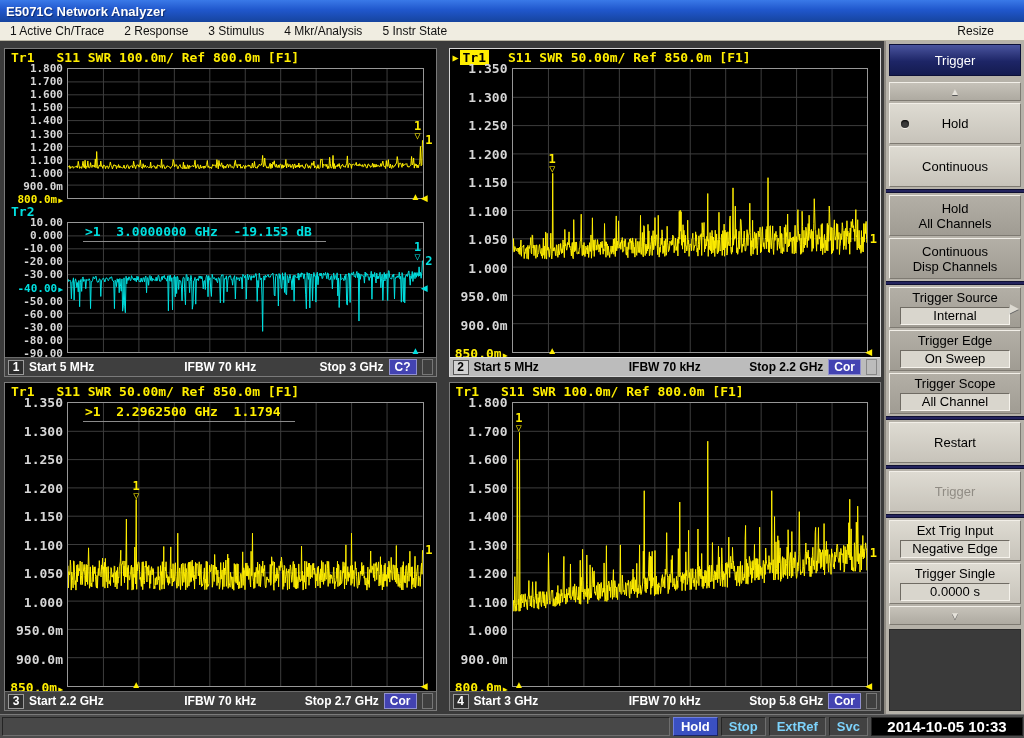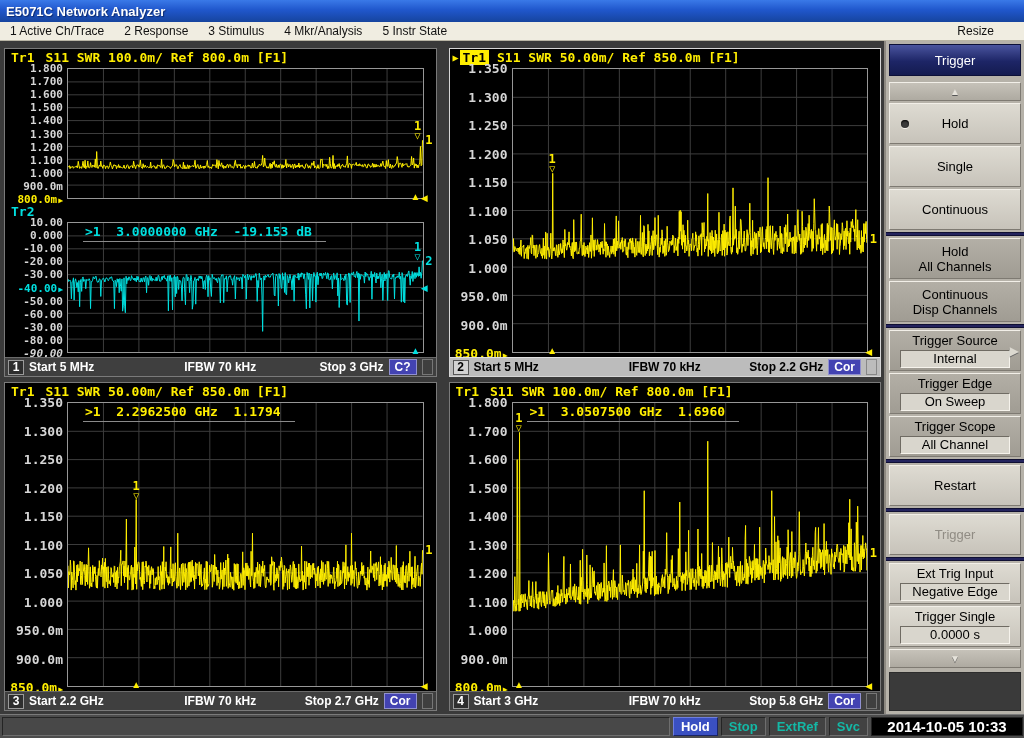--- a/index.html
+++ b/index.html
@@ -24,21 +24,21 @@
 
   
   .chwin{background:#000;border:1px solid #7a7a7a;display:flex;flex-direction:column;box-sizing:border-box;min-height:0}
   .chwin.active{border-color:#d6d6d6}
   .tsec{flex:1;display:flex;flex-direction:column;min-height:0}
   .thead{height:17px;flex:none;display:flex;align-items:center;font:bold 13px "DejaVu Sans Mono",monospace;
          color:var(--tc);white-space:pre;padding-left:3px}
   .aarrow{font-size:10px;margin-right:1px;color:var(--tc)}
   .tname{padding:0 3px}
   .tname.hl{background:var(--tc);color:#000}
-  .trest{margin-left:8px}
+  .trest{margin-left:19px}
   .tbody{flex:1;display:flex;min-height:0;padding:2px 12px 4px 0}
   .axis{width:62px;flex:none;position:relative;font:bold 13px "DejaVu Sans Mono",monospace}
   .axis.small{font-size:11px}
   .alab{position:absolute;right:4px;transform:translateY(-50%);color:#d6d6d6;white-space:nowrap}
   .alab.ref{color:var(--tc)}
   .alab.ref::after{content:"▶";font-size:8px;margin-left:1px}
   .plot{flex:1;position:relative;border:1px solid #979797;min-width:0;background:#000}
   .plot svg{position:absolute;left:0;top:0;width:100%;height:100%;display:block}
   .readout{position:absolute;top:1px;left:4.2%;font:bold 13px "DejaVu Sans Mono",monospace;color:var(--tc);
            white-space:pre;border-bottom:1px solid #8a8a8a;padding:0 14px 2px 2px;z-index:4}
@@ -79,21 +79,21 @@
   .skey .sub{position:absolute;right:1px;top:50%;transform:translateY(-50%);color:#dcd9d0;font-size:12px;text-shadow:0 1px 0 #666}
   .skey.disabled{color:#908c84}
   .sk-sep{flex:none;height:4px;margin:1px 0;background:linear-gradient(180deg,#06061e,#2d2d72,#06061e)}
   .sk-filler{flex:1;background:#3a3a3a;margin:3px;border:1px solid #2c2c2c}
 
   
   .bottombar{position:absolute;left:0;bottom:0;width:1024px;height:24px;background:#4c4c4c;border-top:1px solid #7a7a7a;
              display:flex;align-items:stretch;padding:2px 1px 2px 2px;box-sizing:border-box;gap:3px;
              font:bold 13px "Liberation Sans",sans-serif}
   .msg{flex:1;background:#484848;border:1px solid;border-color:#242424 #6e6e6e #6e6e6e #242424}
-  .bstat{display:flex;align-items:center;justify-content:center;padding:0 7px;background:#424242;color:#14b8a6;
+  .bstat{display:flex;align-items:center;justify-content:center;padding:0 7px;background:#424242;color:#7dd3fc;
          border:1px solid;border-color:#242424 #6e6e6e #6e6e6e #242424}
   .bstat.on{background:#3a50c2;color:#fff;border-color:#6e7ede #1a2466 #1a2466 #6e7ede}
   .datetime{display:flex;align-items:center;justify-content:center;background:#000;color:#fff;padding:0 6px;
             border:1px solid #242424;font:bold 15px "Liberation Sans",sans-serif;min-width:138px}
 </style>
 </head>
 <body>
 
 <div class="titlebar">
   <span>E5071C Network Analyzer</span>
@@ -165,21 +165,21 @@
             <span class="alab" style="top: 0%;">10.00</span>
             <span class="alab" style="top: 10%;">0.000</span>
             <span class="alab" style="top: 20%;">-10.00</span>
             <span class="alab" style="top: 30%;">-20.00</span>
             <span class="alab" style="top: 40%;">-30.00</span>
             <span class="alab ref" style="top: 50%;">-40.00</span>
             <span class="alab" style="top: 60%;">-50.00</span>
             <span class="alab" style="top: 70%;">-60.00</span>
             <span class="alab" style="top: 80%;">-30.00</span>
             <span class="alab" style="top: 90%;">-80.00</span>
-            <span class="alab" style="top: 100%; font-style: italic;">-90.00</span>
+            <span class="alab" style="top: 100%;">-90.00</span>
           </div>
           <div class="plot">
             <svg viewBox="0 0 1000 500" preserveAspectRatio="none">
               <line x1="100" x2="100" y1="0" y2="500" stroke="#3d3d3d" vector-effect="non-scaling-stroke"></line>
               <line x1="0" x2="1000" y1="50" y2="50" stroke="#3d3d3d" vector-effect="non-scaling-stroke"></line>
               <line x1="200" x2="200" y1="0" y2="500" stroke="#3d3d3d" vector-effect="non-scaling-stroke"></line>
               <line x1="0" x2="1000" y1="100" y2="100" stroke="#3d3d3d" vector-effect="non-scaling-stroke"></line>
               <line x1="300" x2="300" y1="0" y2="500" stroke="#3d3d3d" vector-effect="non-scaling-stroke"></line>
               <line x1="0" x2="1000" y1="150" y2="150" stroke="#3d3d3d" vector-effect="non-scaling-stroke"></line>
               <line x1="400" x2="400" y1="0" y2="500" stroke="#3d3d3d" vector-effect="non-scaling-stroke"></line>
@@ -365,21 +365,20 @@
               <line x1="600" x2="600" y1="0" y2="500" stroke="#3d3d3d" vector-effect="non-scaling-stroke"></line>
               <line x1="0" x2="1000" y1="300" y2="300" stroke="#3d3d3d" vector-effect="non-scaling-stroke"></line>
               <line x1="700" x2="700" y1="0" y2="500" stroke="#3d3d3d" vector-effect="non-scaling-stroke"></line>
               <line x1="0" x2="1000" y1="350" y2="350" stroke="#3d3d3d" vector-effect="non-scaling-stroke"></line>
               <line x1="800" x2="800" y1="0" y2="500" stroke="#3d3d3d" vector-effect="non-scaling-stroke"></line>
               <line x1="0" x2="1000" y1="400" y2="400" stroke="#3d3d3d" vector-effect="non-scaling-stroke"></line>
               <line x1="900" x2="900" y1="0" y2="500" stroke="#3d3d3d" vector-effect="non-scaling-stroke"></line>
               <line x1="0" x2="1000" y1="450" y2="450" stroke="#3d3d3d" vector-effect="non-scaling-stroke"></line>
               <polyline points="0.0,356.6 1.3,348.7 2.6,367.9 4.0,354.6 5.3,306.8 6.6,357.9 7.9,368.0 9.2,355.9 10.5,366.8 11.9,100.0 13.2,276.2 14.5,356.2 15.8,346.6 17.1,368.0 18.4,52.0 19.8,367.6 21.1,339.8 22.4,362.2 23.7,350.3 25.0,337.7 26.4,348.9 27.7,353.3 29.0,344.6 30.3,338.2 31.6,360.1 32.9,355.0 34.3,337.0 35.6,350.6 36.9,347.3 38.2,353.1 39.5,362.9 40.8,365.3 42.2,341.6 43.5,341.4 44.8,313.7 46.1,345.7 47.4,340.8 48.7,358.7 50.1,352.7 51.4,340.6 52.7,360.6 54.0,337.7 55.3,315.9 56.7,342.3 58.0,345.4 59.3,362.5 60.6,348.1 61.9,346.9 63.2,340.4 64.6,315.4 65.9,354.2 67.2,337.5 68.5,362.5 69.8,361.9 71.1,343.9 72.5,364.3 73.8,333.3 75.1,352.0 76.4,337.5 77.7,333.3 79.1,355.9 80.4,359.7 81.7,346.7 83.0,333.3 84.3,340.8 85.6,352.8 87.0,333.3 88.3,358.4 89.6,338.3 90.9,355.7 92.2,362.4 93.5,353.2 94.9,333.5 96.2,355.5 97.5,350.7 98.8,335.3 100.1,264.7 101.4,309.5 102.8,349.3 104.1,355.5 105.4,350.5 106.7,349.2 108.0,333.1 109.4,330.7 110.7,334.3 112.0,330.8 113.3,358.9 114.6,345.7 115.9,345.8 117.3,358.1 118.6,359.6 119.9,342.4 121.2,358.4 122.5,348.8 123.8,334.7 125.2,355.8 126.5,322.4 127.8,354.2 129.1,336.2 130.4,347.6 131.8,357.9 133.1,338.1 134.4,353.1 135.7,329.3 137.0,340.4 138.3,336.1 139.7,351.8 141.0,344.6 142.3,300.1 143.6,271.0 144.9,344.6 146.2,337.3 147.6,339.7 148.9,355.3 150.2,351.0 151.5,328.3 152.8,351.9 154.2,337.1 155.5,335.8 156.8,339.5 158.1,325.7 159.4,330.0 160.7,344.7 162.1,284.4 163.4,347.6 164.7,344.2 166.0,342.2 167.3,341.1 168.6,329.2 170.0,324.1 171.3,341.3 172.6,348.2 173.9,319.6 175.2,332.5 176.5,352.0 177.9,333.9 179.2,324.0 180.5,340.3 181.8,347.1 183.1,344.5 184.5,347.8 185.8,324.8 187.1,354.5 188.4,339.0 189.7,277.8 191.0,355.6 192.4,307.9 193.7,324.5 195.0,333.9 196.3,258.5 197.6,313.2 198.9,338.7 200.3,347.1 201.6,334.2 202.9,328.5 204.2,333.7 205.5,342.1 206.9,342.5 208.2,268.5 209.5,320.9 210.8,354.5 212.1,327.7 213.4,332.3 214.8,347.4 216.1,344.9 217.4,286.0 218.7,344.6 220.0,336.7 221.3,343.9 222.7,321.0 224.0,290.7 225.3,318.8 226.6,325.1 227.9,297.6 229.2,296.8 230.6,336.1 231.9,333.6 233.2,339.6 234.5,332.8 235.8,322.6 237.2,334.7 238.5,346.7 239.8,316.8 241.1,348.2 242.4,348.8 243.7,319.8 245.1,344.8 246.4,345.2 247.7,318.1 249.0,317.0 250.3,328.5 251.6,341.7 253.0,331.0 254.3,326.8 255.6,334.4 256.9,282.6 258.2,332.2 259.6,350.2 260.9,346.4 262.2,325.8 263.5,252.0 264.8,350.6 266.1,322.2 267.5,348.2 268.8,319.3 270.1,314.6 271.4,317.5 272.7,332.0 274.0,325.4 275.4,343.6 276.7,327.8 278.0,313.1 279.3,318.3 280.6,346.8 281.9,317.9 283.3,294.4 284.6,343.3 285.9,339.9 287.2,313.8 288.5,321.8 289.9,327.7 291.2,343.9 292.5,325.4 293.8,338.4 295.1,347.4 296.4,325.0 297.8,321.5 299.1,319.1 300.4,328.8 301.7,333.7 303.0,250.8 304.3,336.0 305.7,338.1 307.0,336.5 308.3,304.1 309.6,318.6 310.9,333.4 312.3,331.6 313.6,330.5 314.9,338.7 316.2,337.0 317.5,317.2 318.8,326.4 320.2,340.9 321.5,318.3 322.8,318.7 324.1,322.0 325.4,313.0 326.7,323.4 328.1,341.8 329.4,344.8 330.7,315.6 332.0,315.4 333.3,336.9 334.7,325.6 336.0,312.2 337.3,328.9 338.6,293.4 339.9,332.1 341.2,308.0 342.6,337.3 343.9,331.3 345.2,312.3 346.5,333.2 347.8,333.4 349.1,283.3 350.5,343.9 351.8,327.4 353.1,337.1 354.4,325.4 355.7,319.5 357.0,250.7 358.4,336.1 359.7,322.5 361.0,338.4 362.3,336.5 363.6,330.1 365.0,323.6 366.3,314.4 367.6,261.7 368.9,310.0 370.2,155.0 371.5,320.6 372.9,332.9 374.2,308.7 375.5,335.3 376.8,316.4 378.1,309.8 379.4,328.5 380.8,309.2 382.1,306.1 383.4,277.1 384.7,263.0 386.0,314.1 387.4,270.5 388.7,338.2 390.0,271.5 391.3,326.5 392.6,262.1 393.9,323.5 395.3,314.3 396.6,308.7 397.9,314.5 399.2,340.5 400.5,260.6 401.8,338.0 403.2,323.1 404.5,305.7 405.8,337.8 407.1,333.5 408.4,320.3 409.7,338.1 411.1,317.6 412.4,325.5 413.7,324.0 415.0,326.4 416.3,336.9 417.7,327.8 419.0,311.0 420.3,308.6 421.6,303.2 422.9,324.9 424.2,319.7 425.6,309.9 426.9,307.0 428.2,327.1 429.5,293.3 430.8,302.8 432.1,299.4 433.5,229.1 434.8,300.8 436.1,308.7 437.4,336.8 438.7,334.8 440.1,305.8 441.4,329.2 442.7,302.3 444.0,309.6 445.3,317.3 446.6,276.9 448.0,301.1 449.3,269.3 450.6,324.8 451.9,322.1 453.2,319.1 454.5,309.8 455.9,328.2 457.2,320.7 458.5,331.1 459.8,323.1 461.1,306.3 462.5,329.2 463.8,314.2 465.1,326.2 466.4,257.3 467.7,301.1 469.0,307.1 470.4,175.0 471.7,298.1 473.0,303.7 474.3,315.6 475.6,305.4 476.9,331.7 478.3,299.7 479.6,318.6 480.9,302.9 482.2,312.5 483.5,310.6 484.8,301.1 486.2,331.5 487.5,263.0 488.8,305.3 490.1,295.7 491.4,320.7 492.8,314.9 494.1,299.8 495.4,224.9 496.7,308.7 498.0,299.5 499.3,329.9 500.7,326.9 502.0,292.8 503.3,329.3 504.6,309.4 505.9,309.6 507.2,292.5 508.6,317.9 509.9,312.9 511.2,324.4 512.5,309.3 513.8,308.3 515.2,293.9 516.5,330.0 517.8,313.8 519.1,318.6 520.4,289.2 521.7,222.6 523.1,293.6 524.4,322.7 525.7,288.8 527.0,306.0 528.3,293.5 529.6,309.0 531.0,311.0 532.3,265.9 533.6,324.4 534.9,305.2 536.2,327.9 537.5,306.6 538.9,323.6 540.2,304.7 541.5,295.4 542.8,317.9 544.1,296.1 545.5,298.6 546.8,327.4 548.1,322.3 549.4,67.5 550.7,323.4 552.0,289.1 553.4,326.4 554.7,286.3 556.0,313.7 557.3,316.0 558.6,312.2 559.9,286.7 561.3,315.3 562.6,246.6 563.9,301.2 565.2,308.3 566.5,328.3 567.9,302.7 569.2,296.3 570.5,312.8 571.8,298.5 573.1,312.1 574.4,298.3 575.8,285.9 577.1,317.3 578.4,291.9 579.7,252.7 581.0,310.6 582.3,272.2 583.7,305.3 585.0,322.9 586.3,315.6 587.6,308.0 588.9,255.9 590.3,283.7 591.6,324.5 592.9,297.5 594.2,312.4 595.5,307.5 596.8,301.4 598.2,324.6 599.5,282.8 600.8,302.8 602.1,301.3 603.4,281.8 604.7,325.7 606.1,284.8 607.4,290.4 608.7,237.0 610.0,293.1 611.3,308.4 612.6,281.8 614.0,270.9 615.3,292.8 616.6,282.8 617.9,293.1 619.2,255.1 620.6,280.9 621.9,279.6 623.2,297.1 624.5,287.9 625.8,299.5 627.1,313.0 628.5,303.3 629.8,298.2 631.1,323.2 632.4,301.6 633.7,288.2 635.0,317.2 636.4,315.5 637.7,288.2 639.0,323.5 640.3,315.0 641.6,279.8 643.0,313.2 644.3,319.0 645.6,316.5 646.9,286.9 648.2,312.9 649.5,308.4 650.9,313.6 652.2,301.5 653.5,308.9 654.8,241.0 656.1,216.3 657.4,319.7 658.8,276.1 660.1,318.2 661.4,283.4 662.7,320.2 664.0,289.0 665.3,306.9 666.7,271.1 668.0,277.5 669.3,278.2 670.6,302.9 671.9,291.8 673.3,317.6 674.6,280.0 675.9,309.6 677.2,278.1 678.5,295.3 679.8,286.7 681.2,249.8 682.5,313.2 683.8,287.6 685.1,274.8 686.4,309.0 687.7,274.6 689.1,307.3 690.4,275.3 691.7,312.4 693.0,285.3 694.3,312.4 695.7,219.4 697.0,301.7 698.3,287.9 699.6,304.8 700.9,293.5 702.2,290.7 703.6,310.3 704.9,289.6 706.2,278.2 707.5,281.3 708.8,317.9 710.1,285.2 711.5,302.9 712.8,256.2 714.1,276.2 715.4,283.8 716.7,285.9 718.1,288.2 719.4,294.3 720.7,291.1 722.0,269.7 723.3,279.7 724.6,300.7 726.0,295.5 727.3,282.0 728.6,285.9 729.9,155.0 731.2,297.8 732.5,300.1 733.9,276.8 735.2,312.8 736.5,287.9 737.8,200.7 739.1,312.7 740.4,309.8 741.8,245.3 743.1,292.6 744.4,302.3 745.7,300.4 747.0,234.6 748.4,312.1 749.7,242.7 751.0,282.6 752.3,267.3 753.6,256.0 754.9,315.1 756.3,308.7 757.6,310.9 758.9,278.4 760.2,271.4 761.5,304.7 762.8,308.2 764.2,273.3 765.5,302.8 766.8,299.5 768.1,276.2 769.4,304.7 770.8,288.1 772.1,284.0 773.4,254.3 774.7,310.5 776.0,223.9 777.3,265.1 778.7,278.3 780.0,305.7 781.3,276.5 782.6,264.1 783.9,284.0 785.2,309.0 786.6,227.1 787.9,286.6 789.2,306.0 790.5,278.1 791.8,273.4 793.1,291.4 794.5,273.0 795.8,262.9 797.1,273.9 798.4,300.9 799.7,309.9 801.1,305.6 802.4,282.0 803.7,297.5 805.0,289.1 806.3,267.1 807.6,192.0 809.0,262.0 810.3,293.1 811.6,303.4 812.9,299.0 814.2,298.9 815.5,298.8 816.9,300.0 818.2,276.6 819.5,289.2 820.8,298.6 822.1,305.7 823.5,280.9 824.8,265.6 826.1,247.3 827.4,285.1 828.7,263.3 830.0,266.9 831.4,274.4 832.7,259.8 834.0,278.5 835.3,296.9 836.6,272.5 837.9,306.7 839.3,288.3 840.6,306.8 841.9,273.6 843.2,301.3 844.5,269.5 845.8,254.9 847.2,287.6 848.5,278.2 849.8,294.4 851.1,284.9 852.4,228.8 853.8,219.7 855.1,300.6 856.4,279.0 857.7,297.2 859.0,281.2 860.3,257.4 861.7,220.0 863.0,283.3 864.3,257.5 865.6,263.3 866.9,259.3 868.2,292.3 869.6,264.0 870.9,289.5 872.2,268.5 873.5,259.3 874.8,264.8 876.2,295.1 877.5,213.0 878.8,303.6 880.1,282.3 881.4,259.8 882.7,269.9 884.1,244.4 885.4,283.6 886.7,271.8 888.0,258.8 889.3,291.8 890.6,298.9 892.0,268.2 893.3,267.9 894.6,282.8 895.9,283.3 897.2,302.8 898.6,257.7 899.9,272.4 901.2,266.2 902.5,271.7 903.8,289.9 905.1,285.0 906.5,293.3 907.8,263.3 909.1,280.2 910.4,269.4 911.7,271.6 913.0,254.9 914.4,249.2 915.7,253.0 917.0,273.6 918.3,277.2 919.6,281.8 920.9,277.3 922.3,263.1 923.6,295.4 924.9,256.9 926.2,268.4 927.5,267.5 928.9,267.9 930.2,266.1 931.5,282.3 932.8,251.6 934.1,298.7 935.4,293.2 936.8,253.7 938.1,283.7 939.4,259.5 940.7,267.3 942.0,284.4 943.3,249.3 944.7,257.0 946.0,268.1 947.3,211.5 948.6,273.2 949.9,170.0 951.3,277.4 952.6,262.2 953.9,222.4 955.2,295.1 956.5,271.4 957.8,296.0 959.2,290.8 960.5,296.7 961.8,297.5 963.1,246.9 964.4,256.5 965.7,297.2 967.1,288.2 968.4,210.5 969.7,250.4 971.0,280.0 972.3,182.3 973.6,248.5 975.0,284.5 976.3,266.0 977.6,268.3 978.9,298.7 980.2,261.1 981.6,251.6 982.9,295.0 984.2,252.2 985.5,271.7 986.8,234.1 988.1,275.7 989.5,257.6 990.8,273.4 992.1,262.5 993.4,256.3 994.7,247.1 996.0,255.1 997.4,260.0 998.7,295.6 1000.0,265.0" fill="none" stroke="#ffee00" stroke-width="1" vector-effect="non-scaling-stroke"></polyline>
             </svg>
-            <div class="readout">&gt;1  3.0507500 GHz  1.6960</div>
             <div class="mk" style="left: 1.8%; bottom: 89.6%;">
               <span>1</span>
               <span class="tri">▽</span>
             </div>
             <div class="tend" style="top: 53%;">1</div>
             <div class="refR" style="bottom: 0%;">◀</div>
             <div class="stim" style="left: 1.8%;">▲</div>
           </div>
         </div>
       </div>
@@ -394,23 +393,20 @@
   </div>
 </div>
 
 <div class="sidebar">
   <div class="sk-title">Trigger</div>
   <div id="softkeys" style="display:flex;flex-direction:column;flex:1;min-height:0">
       <div class="skey scroll">▲</div>
       <div class="skey light">
         <span class="dot"></span>
         <div>Hold</div>
-      </div>
-      <div class="skey light">
-        <div>Single</div>
       </div>
       <div class="skey light">
         <div>Continuous</div>
       </div>
       <div class="sk-sep"></div>
       <div class="skey mid">
         <div>Hold</div>
         <div>All Channels</div>
       </div>
       <div class="skey mid">

